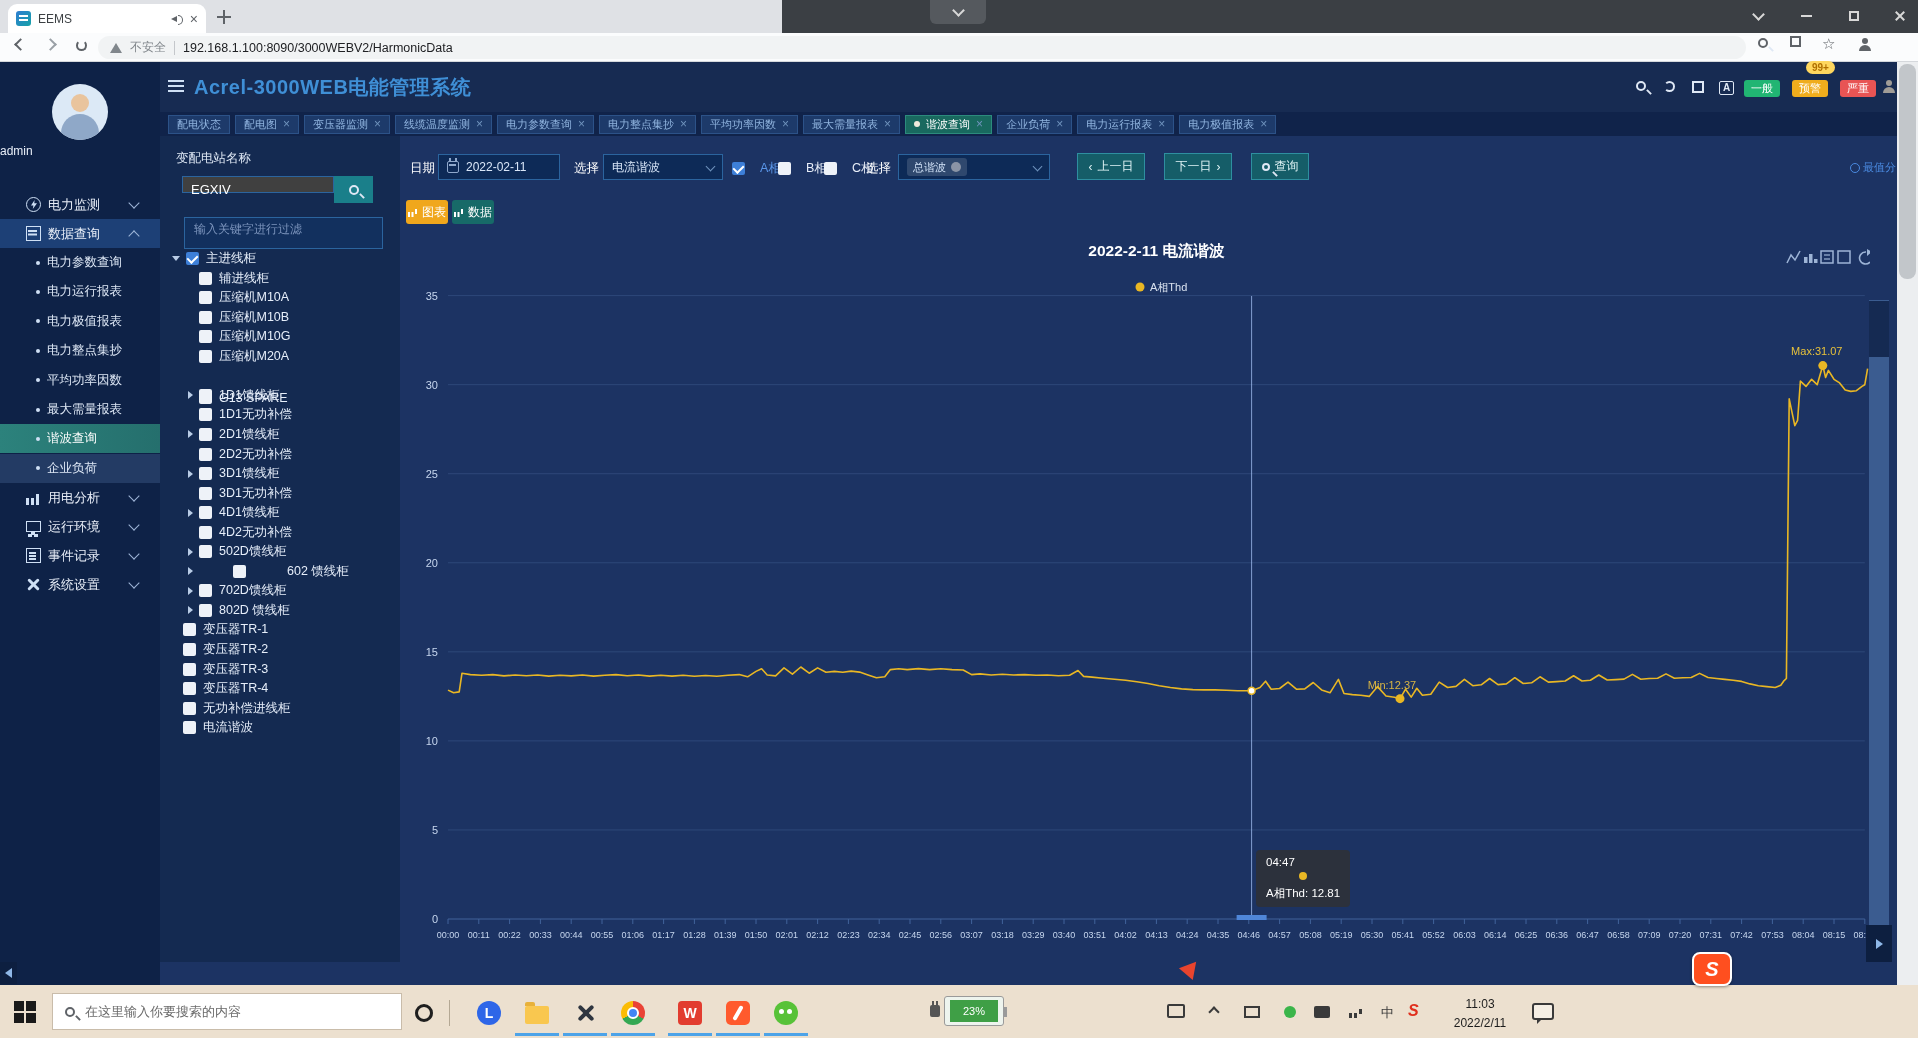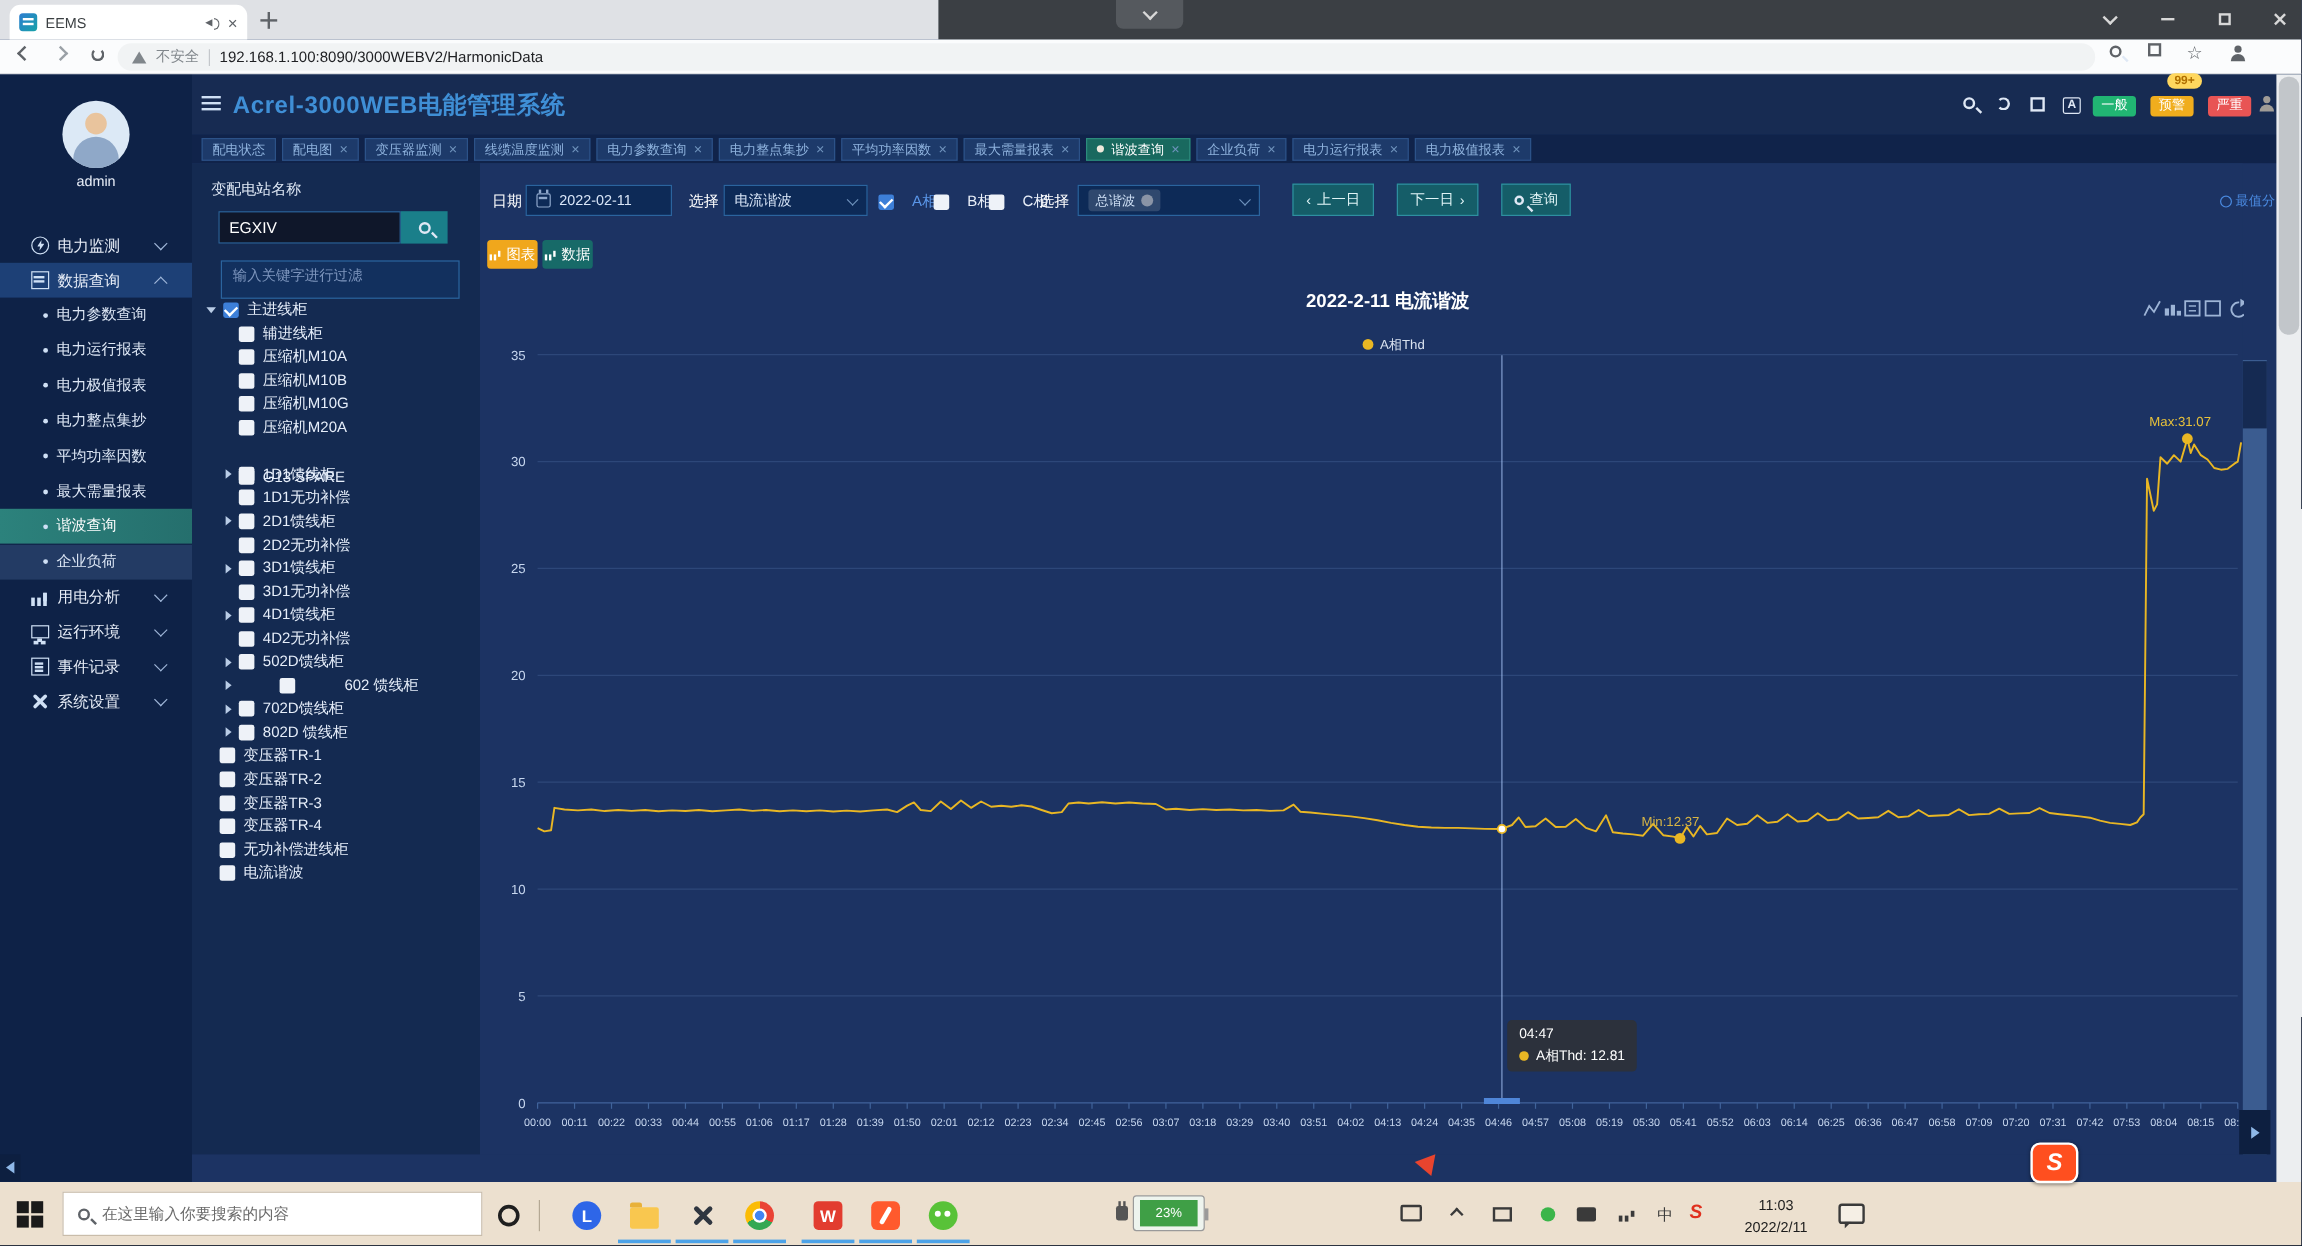--- a/index.html
+++ b/index.html
@@ -82,21 +82,21 @@
   .wtab .x{color:#6f93bd;font-size:12px;line-height:1;}
   .wtab .x::after{content:"×";}
   .wtab.active{background:#19695f;border-color:#2c8b7d;color:#fff;}
   .wtab.active::before{content:"";width:6px;height:6px;border-radius:50%;background:#efe9dc;}
 
   
   .sidebar{left:0;top:62px;width:160px;height:923px;background:#0e2247;}
   .avatar{left:52px;top:84px;width:56px;height:56px;border-radius:50%;background:#dce9f6;overflow:hidden;}
   .avatar::before{content:"";position:absolute;left:19px;top:10px;width:18px;height:18px;border-radius:50%;background:#e9c49d;}
   .avatar::after{content:"";position:absolute;left:9px;top:30px;width:38px;height:26px;border-radius:19px 19px 0 0;background:#8fa8c8;}
-  .adminname{left:0;top:144px;width:160px;text-align:center;color:#e8eef8;font-size:12px;}
+  .adminname{left:0;top:144px;width:160px;color:#e8eef8;font-size:12px;}
   .mgroup{left:0;width:160px;height:29px;display:flex;align-items:center;color:#e8eef8;font-size:13px;}
   .mgroup .gicon{position:absolute;left:26px;width:15px;height:15px;}
   .mgroup .glabel{position:absolute;left:48px;}
   .mgroup .gcaret{position:absolute;left:130px;width:8px;height:8px;border-right:1.5px solid #9fb6d8;
                   border-bottom:1.5px solid #9fb6d8;transform:rotate(45deg);margin-top:-3px;}
   .mgroup .gcaret.up{transform:rotate(-135deg);margin-top:4px;}
   .mgroup.hl{background:#1d4076;}
   .mchild{left:0;width:160px;height:29px;display:flex;align-items:center;color:#dde7f5;font-size:12.5px;}
   .mchild::before{content:"";position:absolute;left:36px;width:4px;height:4px;border-radius:50%;background:#cfe0f5;}
   .mchild .clabel{position:absolute;left:47px;}
@@ -114,21 +114,21 @@
   .ic-mon{border:1.5px solid #cfe0f5;position:relative;height:11px !important;}
   .ic-mon::after{content:"";position:absolute;left:4px;top:10px;width:4px;height:3px;background:#cfe0f5;box-shadow:-3px 2px 0 #cfe0f5,3px 2px 0 #cfe0f5;}
   .ic-doc{border:1.5px solid #cfe0f5;position:relative;}
   .ic-doc::after{content:"";position:absolute;left:2px;top:3px;width:7px;height:1.5px;background:#cfe0f5;box-shadow:0 3px 0 #cfe0f5,0 6px 0 #cfe0f5;}
   .ic-tools::before,.ic-tools::after{content:"";position:absolute;left:6px;top:0;width:3px;height:15px;background:#cfe0f5;border-radius:2px;}
   .ic-tools::before{transform:rotate(45deg);} .ic-tools::after{transform:rotate(-45deg);}
 
   
   .treepanel{left:160px;top:136px;width:240px;height:826px;background:#142a51;}
   .tp-label{left:176px;top:150px;color:#dfe8f5;font-size:12.5px;}
-  .tp-input{left:182px;top:176px;width:152px;height:27px;background:#0f172a;border:1px solid #2b649e;
+  .tp-input{left:182px;top:176px;width:152px;height:17px;background:#404040;border:1px solid #2b649e;
             color:#fff;font-size:13px;line-height:25px;padding:0 8px;}
   .tp-btn{left:334px;top:176px;width:39px;height:27px;background:#1a7f8a;display:flex;align-items:center;justify-content:center;}
   .tp-filter{left:184px;top:217px;width:199px;height:32px;background:#12305e;border:1px solid #2b649e;
              color:#7d95bd;font-size:12px;line-height:23px;padding:0 9px;}
   .tnode{position:absolute;height:20px;display:flex;align-items:center;color:#e6eefa;font-size:12.5px;}
   .tcaret-d{width:0;height:0;border-left:4px solid transparent;border-right:4px solid transparent;
             border-top:5px solid #b9cce6;margin-right:6px;}
   .tcaret-r{width:0;height:0;border-top:4px solid transparent;border-bottom:4px solid transparent;
             border-left:5px solid #b9cce6;margin-right:6px;}
   .tcaret-n{width:11px;}
@@ -158,21 +158,21 @@
   .minibars{width:9px;height:9px;position:relative;}
   .minibars::before{content:"";position:absolute;left:0;bottom:0;width:2px;height:5px;background:#fff;
      box-shadow:3.5px 0 0 #fff,7px -3px 0 #fff;}
   .extlink{left:1850px;top:160px;width:46px;height:15px;overflow:hidden;color:#4a8ae0;font-size:11px;
            display:flex;align-items:center;gap:3px;}
   .info-c{width:10px;height:10px;border:1px solid #4a8ae0;border-radius:50%;flex:none;}
 
   
   .tooltip{left:1256px;top:850px;background:rgba(45,49,57,.93);border-radius:4px;padding:6px 10px;color:#fff;}
   .tt-time{font-size:11.5px;margin-bottom:4px;}
-  .tt-line{font-size:11.5px;display:flex;align-items:center;gap:6px;}
+  .tt-line{font-size:11.5px;display:flex;align-items:center;gap:6px;flex-direction:column;}
   .tt-dot{width:8px;height:8px;border-radius:50%;background:#e9b724;}
 
   
   .inscroll{left:1869px;top:300px;width:20px;height:662px;background:#3b5c90;}
   .inscroll-thumb{left:1869px;top:301px;width:20px;height:56px;background:#152a52;}
   .corner-btn{background:#0d1f40;display:flex;align-items:center;justify-content:center;}
   .tri-r{width:0;height:0;border-top:5px solid transparent;border-bottom:5px solid transparent;border-left:7px solid #8fb8e8;}
   .tri-l{width:0;height:0;border-top:5px solid transparent;border-bottom:5px solid transparent;border-right:7px solid #8fb8e8;}
   .bscroll{left:1897px;top:62px;width:21px;height:923px;background:#eceef0;}
   .bscroll-thumb{left:1899px;top:64px;width:17px;height:215px;background:#c2c6ca;border-radius:8px;}

